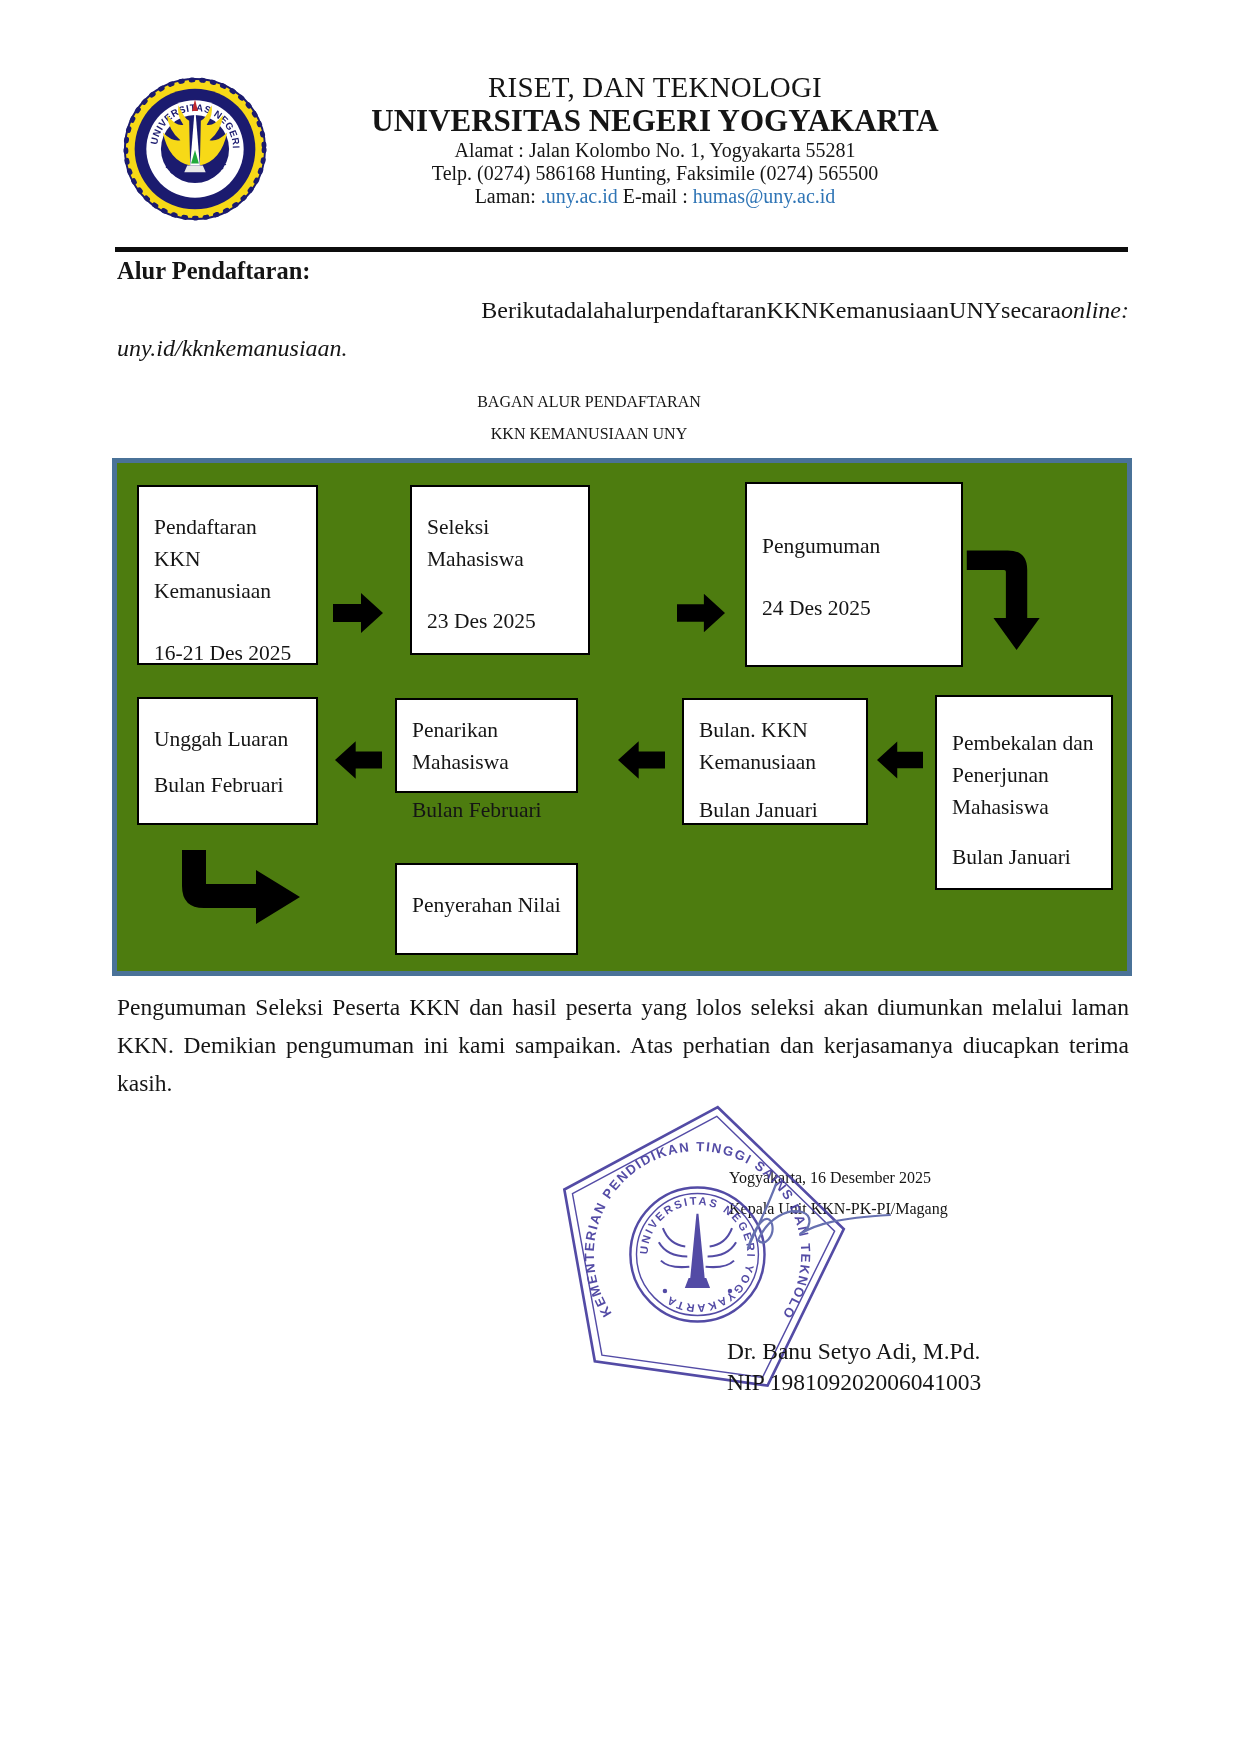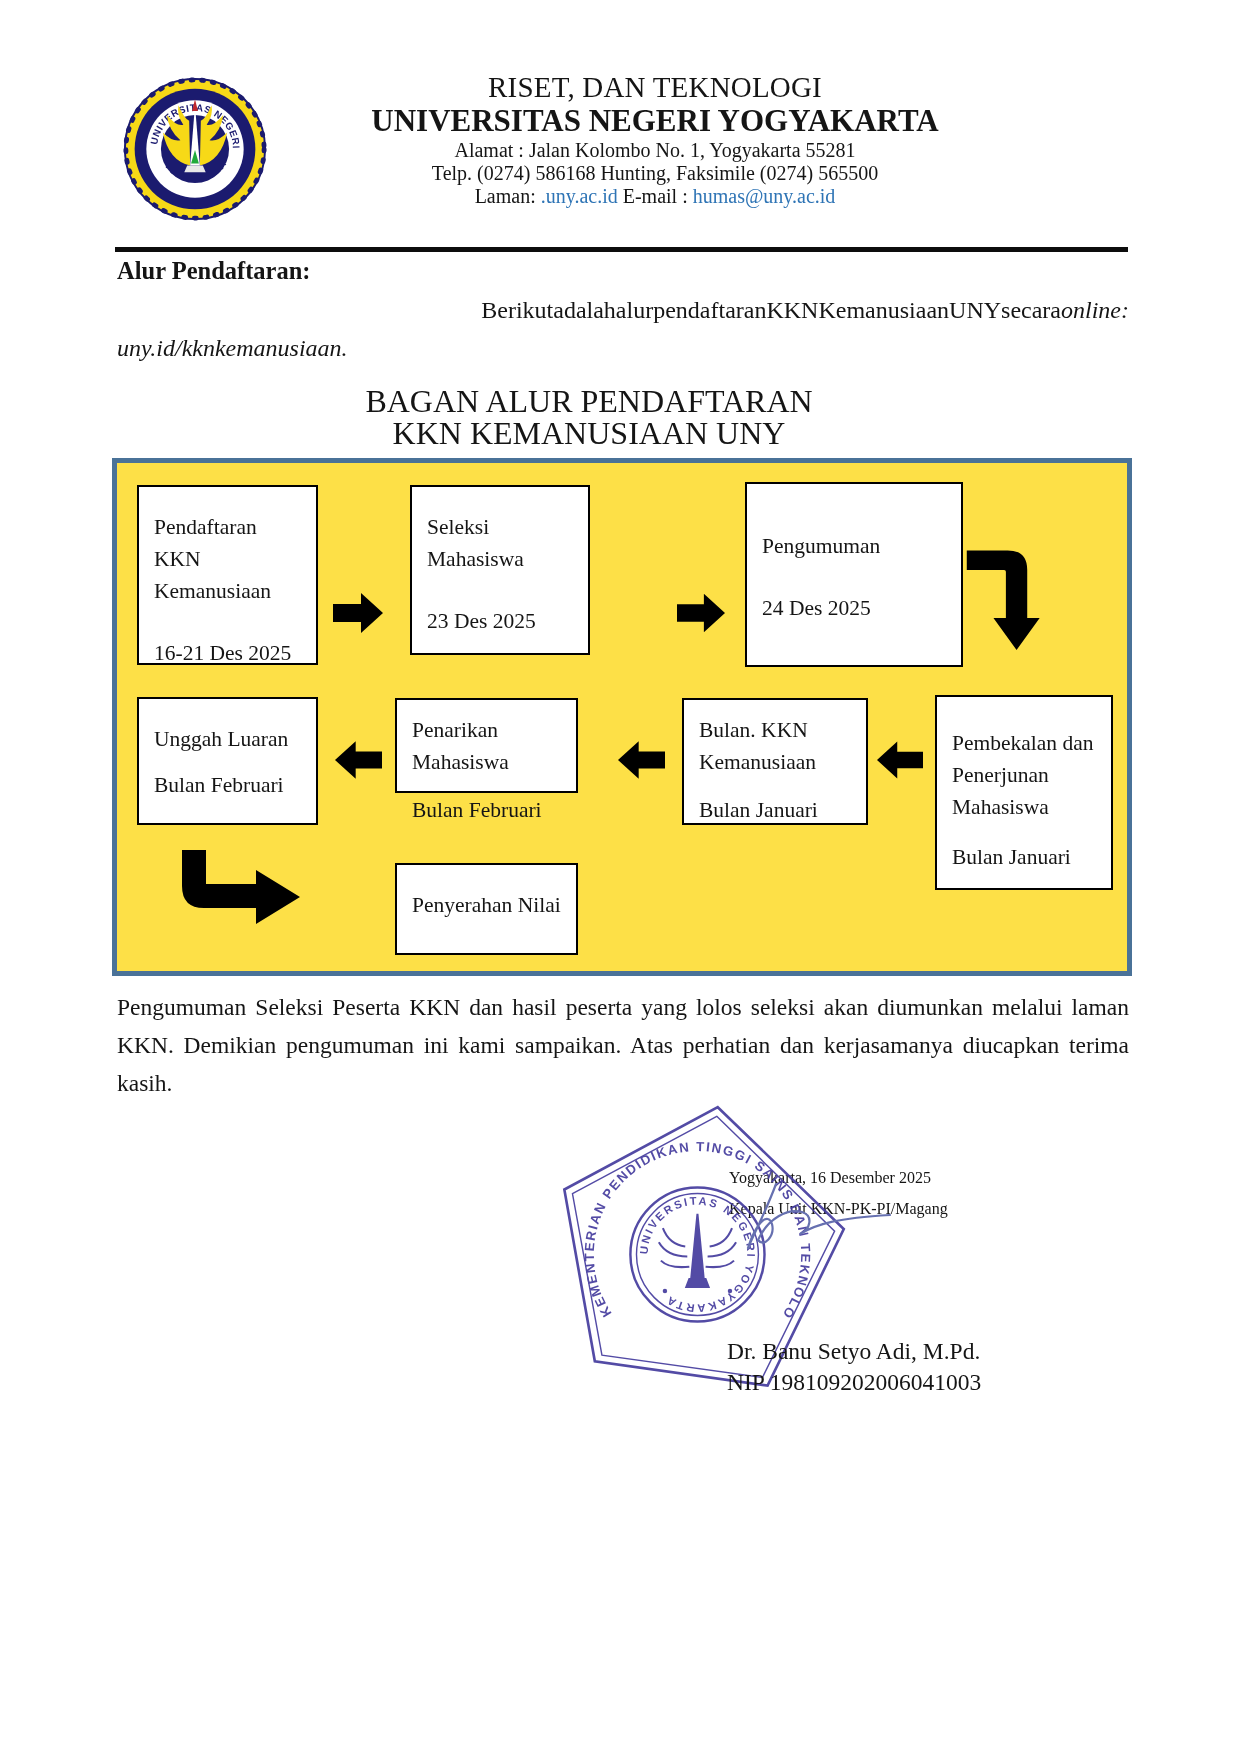--- a/index.html
+++ b/index.html
@@ -21,24 +21,24 @@
   .hdr-uni{font-size:31px;font-weight:bold;line-height:36px;}
   .hdr-small{font-size:20px;line-height:23px;}
   .link{color:var(--link);text-decoration:none;}
   .logo{position:absolute;left:122px;top:76px;width:146px;height:146px;}
   .rule{position:absolute;left:115px;top:247px;width:1013px;height:5px;background:#0d0d0d;}
   
   .intro-h{position:absolute;left:117px;top:257px;font-size:24.5px;font-weight:bold;}
   .intro-p{position:absolute;left:117px;top:291px;width:1012px;font-size:24px;line-height:38px;}
   .justify-row{display:flex;justify-content:flex-end;flex-wrap:nowrap;}
   .it{font-style:italic;}
-  .bagan{position:absolute;left:117px;top:386px;width:944px;text-align:center;font-size:32px;line-height:31.5px;}
+  .bagan{position:absolute;left:117px;top:386px;width:944px;text-align:center;font-size:16px;line-height:31.5px;}
   
   .flow{position:absolute;left:112px;top:458px;width:1020px;height:518px;
-        border:5px solid var(--flow);box-sizing:border-box;background:#fde047;}
+        border:5px solid var(--flow);box-sizing:border-box;background:#4d7c0f;}
   .fbox{position:absolute;border:2.5px solid #000;box-sizing:border-box;background:#fff;
         font-size:21.5px;line-height:32px;padding:24px 10px 0 15px;}
   .fdate{margin-top:30px;}
   .arrow{position:absolute;}
   .arrow svg{display:block;}
   
   .closing{position:absolute;left:117px;top:988px;width:1012px;font-size:23.5px;line-height:38px;text-align:justify;}
   
   .sig-top{position:absolute;left:729px;top:1163px;font-size:16px;line-height:30.5px;}
   .sig-bottom{position:absolute;left:727px;top:1336px;font-size:23.5px;line-height:30.5px;}

